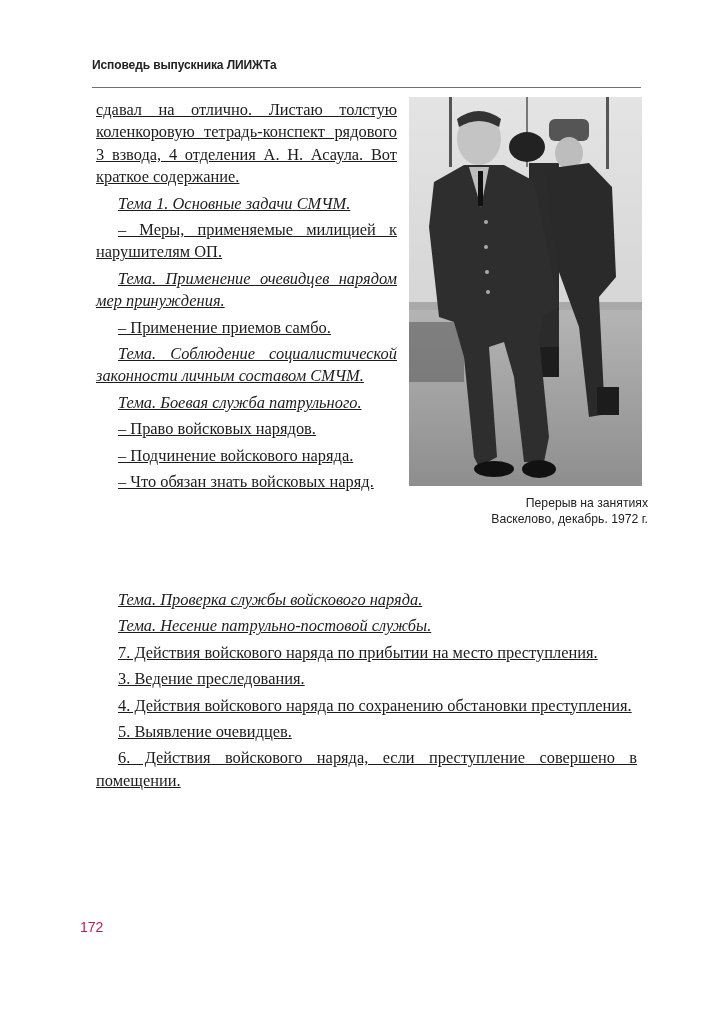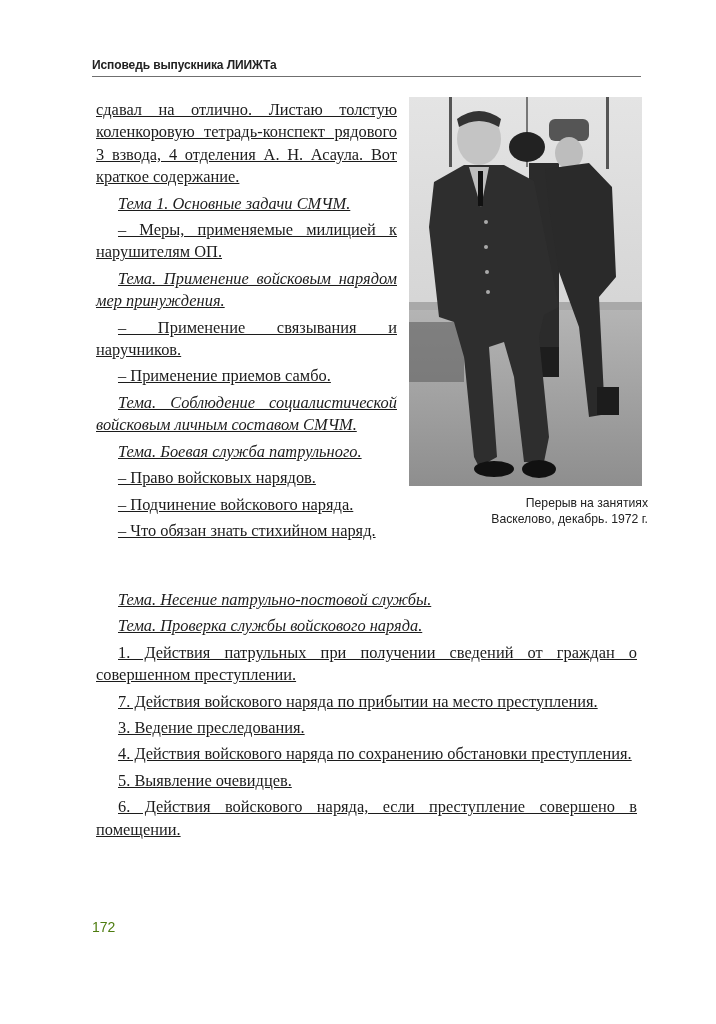--- a/index.html
+++ b/index.html
@@ -17,21 +17,21 @@
     .running-head {
       position: absolute;
       left: 92px;
       top: 58px;
       width: 549px;
       font-family: "Liberation Sans", sans-serif;
       font-size: 12px;
       font-weight: bold;
       color: #222;
       letter-spacing: -0.1px;
-      padding-bottom: 4px;
+      padding-bottom: 15px;
       border-bottom: 1.5px solid #6f6f6f;
     }
     .body-text {
       font-family: "Liberation Serif", serif;
       font-size: 16.4px;
       line-height: 22.4px;
       color: #1c1c1c;
     }
     .col-left {
       position: absolute;
@@ -76,44 +76,43 @@
       top: 495px;
       width: 244px;
       text-align: right;
       font-family: "Liberation Sans", sans-serif;
       font-size: 12.2px;
       line-height: 16px;
       color: #222;
     }
     .page-number {
       position: absolute;
-      left: 92px;
+      left: 80px;
       top: 919px;
       font-family: "Liberation Sans", sans-serif;
       font-size: 14px;
-      color: #4d7c0f;
+      color: #be185d;
     }
   </style>
 </head>
 <body>
 
 <div class="running-head">Исповедь выпускника ЛИИЖТа</div>
 
 <div class="col-left body-text" id="col-left">
     <p class="para">сдавал на отлично. Листаю толстую коленкоровую тетрадь-конспект рядового 3 взвода, 4 отделения А. Н. Асаула. Вот краткое содержание.</p>
     <p class="para indent italic">Тема 1. Основные задачи СМЧМ.</p>
     <p class="para indent">– Меры, применяемые милицией к нарушителям ОП.</p>
-    <p class="para indent italic">Тема. Применение войсковым нарядом мер принуждения.</p>
-    <p class="para indent">– Применение связывания и наручников.</p>
+    <p class="para indent italic">Тема. Применение очевидцев нарядом мер принуждения.</p>
     <p class="para indent">– Применение приемов самбо.</p>
-    <p class="para indent italic">Тема. Соблюдение социалистической войсковым личным составом СМЧМ.</p>
+    <p class="para indent italic">Тема. Соблюдение социалистической законности личным составом СМЧМ.</p>
     <p class="para indent italic">Тема. Боевая служба патрульного.</p>
     <p class="para indent">– Право войсковых нарядов.</p>
     <p class="para indent">– Подчинение войскового наряда.</p>
-    <p class="para indent">– Что обязан знать стихийном наряд.</p>
+    <p class="para indent">– Что обязан знать войсковых наряд.</p>
   </div>
 
 <div class="photo">
   <svg viewBox="0 0 233 389" preserveAspectRatio="none">
     <defs>
       <linearGradient id="wallGrad" x1="0" y1="0" x2="0" y2="1">
         <stop offset="0" stop-color="#e4e4e4"></stop>
         <stop offset="1" stop-color="#c9c9c9"></stop>
       </linearGradient>
       <linearGradient id="groundGrad" x1="0" y1="0" x2="0" y2="1">
@@ -151,23 +150,22 @@
     <ellipse cx="130" cy="372" rx="17" ry="9" fill="#111"></ellipse>
   </svg>
 </div>
 
 <div class="caption">
   <div>Перерыв на занятиях</div>
   <div>Васкелово, декабрь. 1972 г.</div>
 </div>
 
 <div class="col-full body-text" id="col-full">
+    <p class="para indent italic">Тема. Проверка службы войскового наряда.</p>
     <p class="para indent italic">Тема. Несение патрульно-постовой службы.</p>
-    <p class="para indent italic">Тема. Проверка службы войскового наряда.</p>
-    <p class="para indent">1. Действия патрульных при получении сведений от граждан о совершенном преступлении.</p>
     <p class="para indent">7. Действия войскового наряда по прибытии на место преступления.</p>
     <p class="para indent">3. Ведение преследования.</p>
     <p class="para indent">4. Действия войскового наряда по сохранению обстановки преступления.</p>
     <p class="para indent">5. Выявление очевидцев.</p>
     <p class="para indent">6. Действия войскового наряда, если преступление совершено в помещении.</p>
   </div>
 
 <div class="page-number">172</div>
 
 </body></html>

